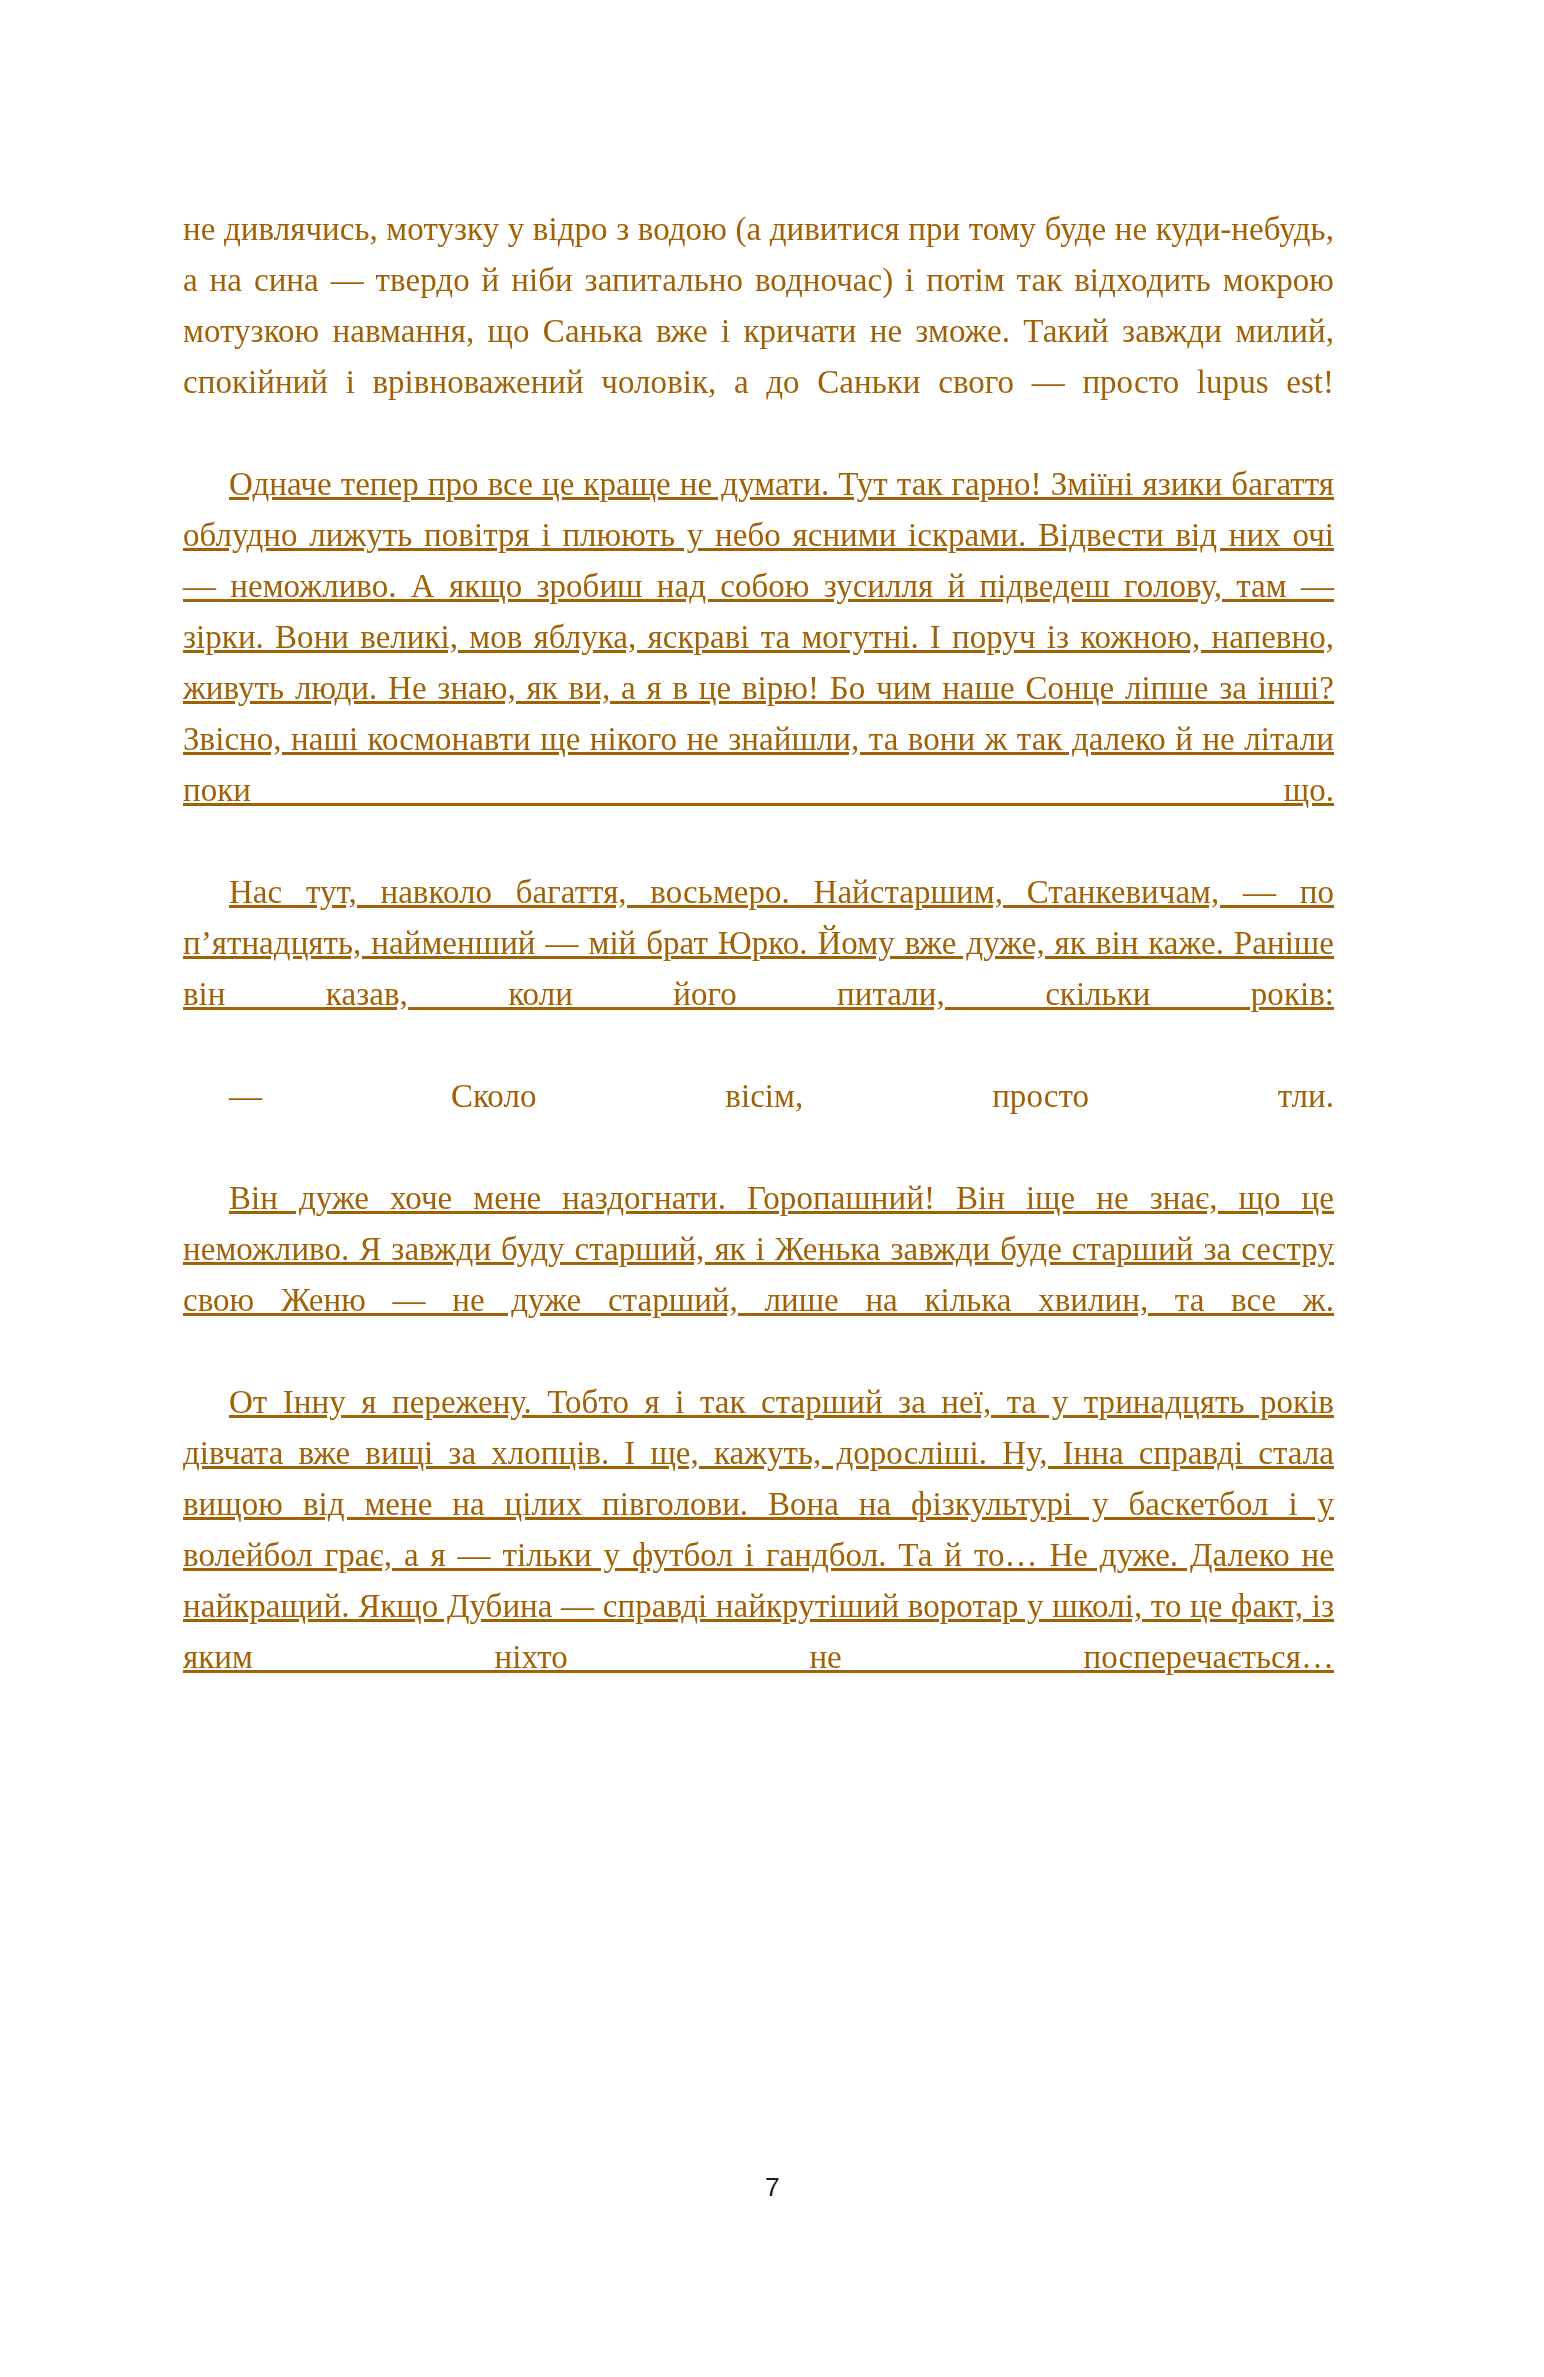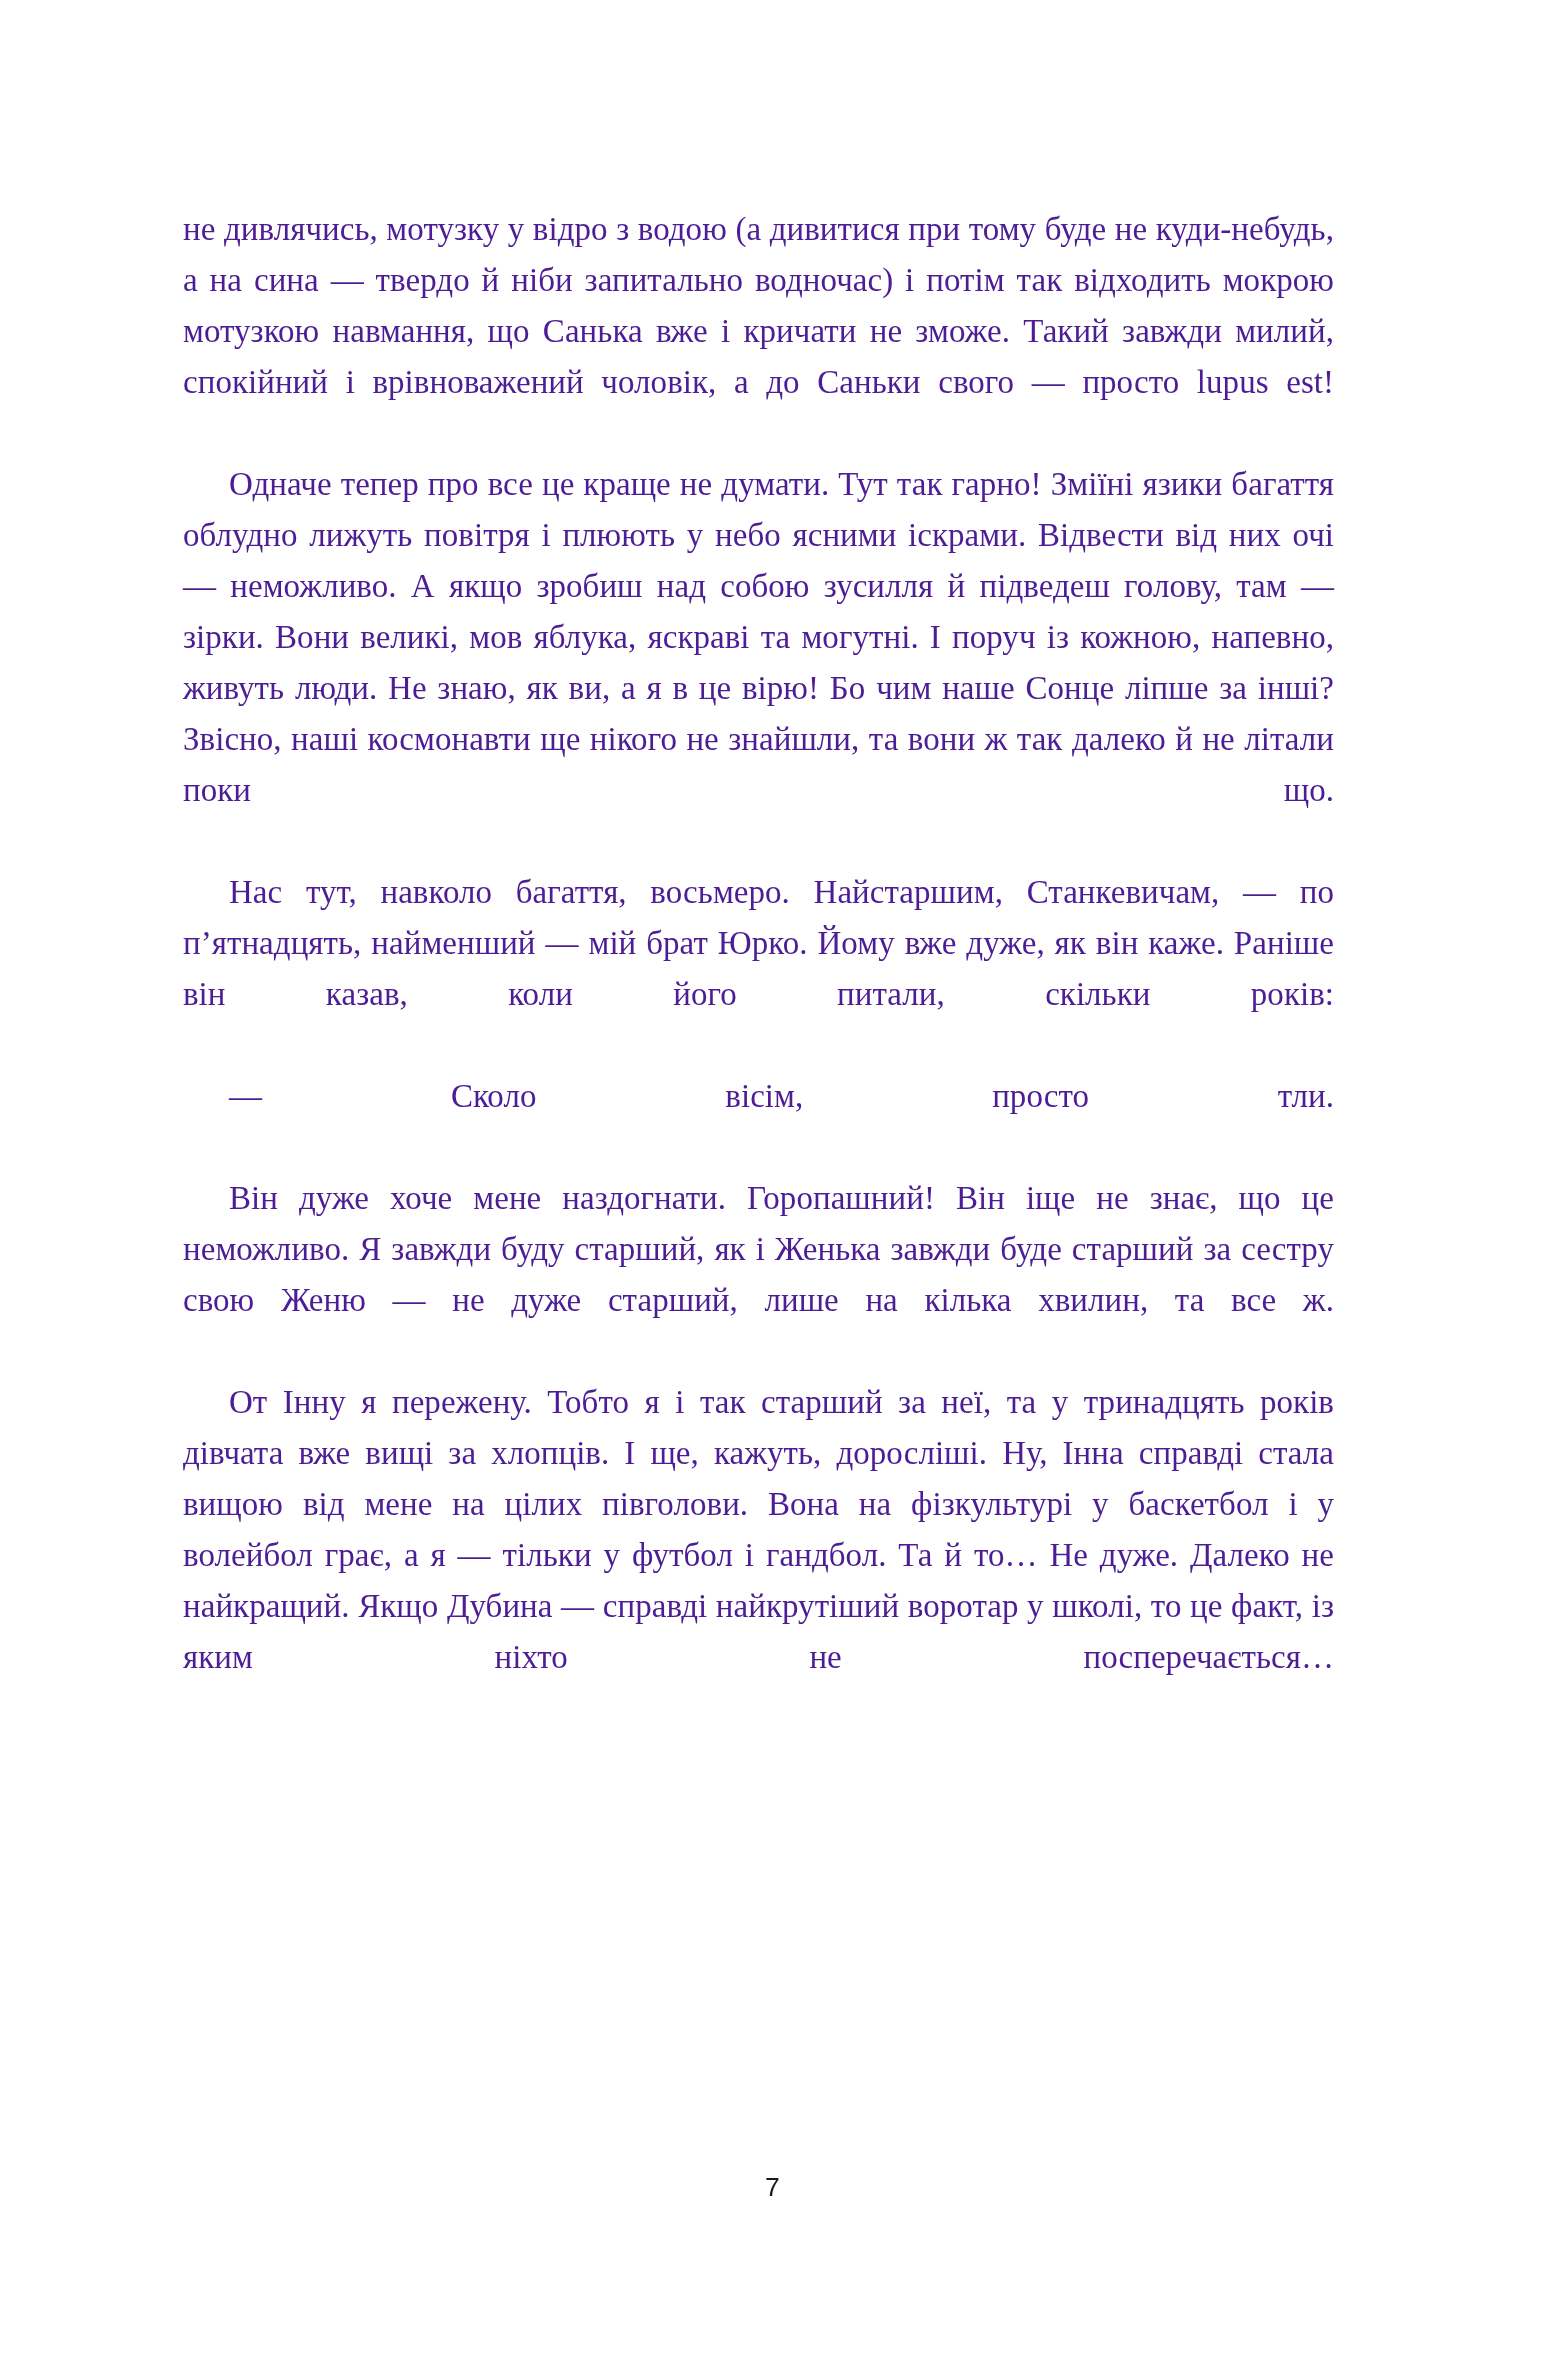--- a/index.html
+++ b/index.html
@@ -33,31 +33,32 @@
   }
 
   .para {
     margin: 0;
     font-size: 33px;
     line-height: 51px;
     text-align: justify;
     text-justify: inter-word;
     letter-spacing: 0.04px;
     word-spacing: 0.2px;
-    color: #4c1d95;
+    color: #a16207;
     -webkit-font-smoothing: antialiased;
   }
 
   
   .para.cont {
     text-indent: 0;
   }
   
   .para.indent {
     text-indent: 46px;
+    text-decoration: underline;
   }
   
   .para.dialogue {
     text-indent: 46px;
   }
 
   
   .para::after {
     content: "";
     display: inline-block;

